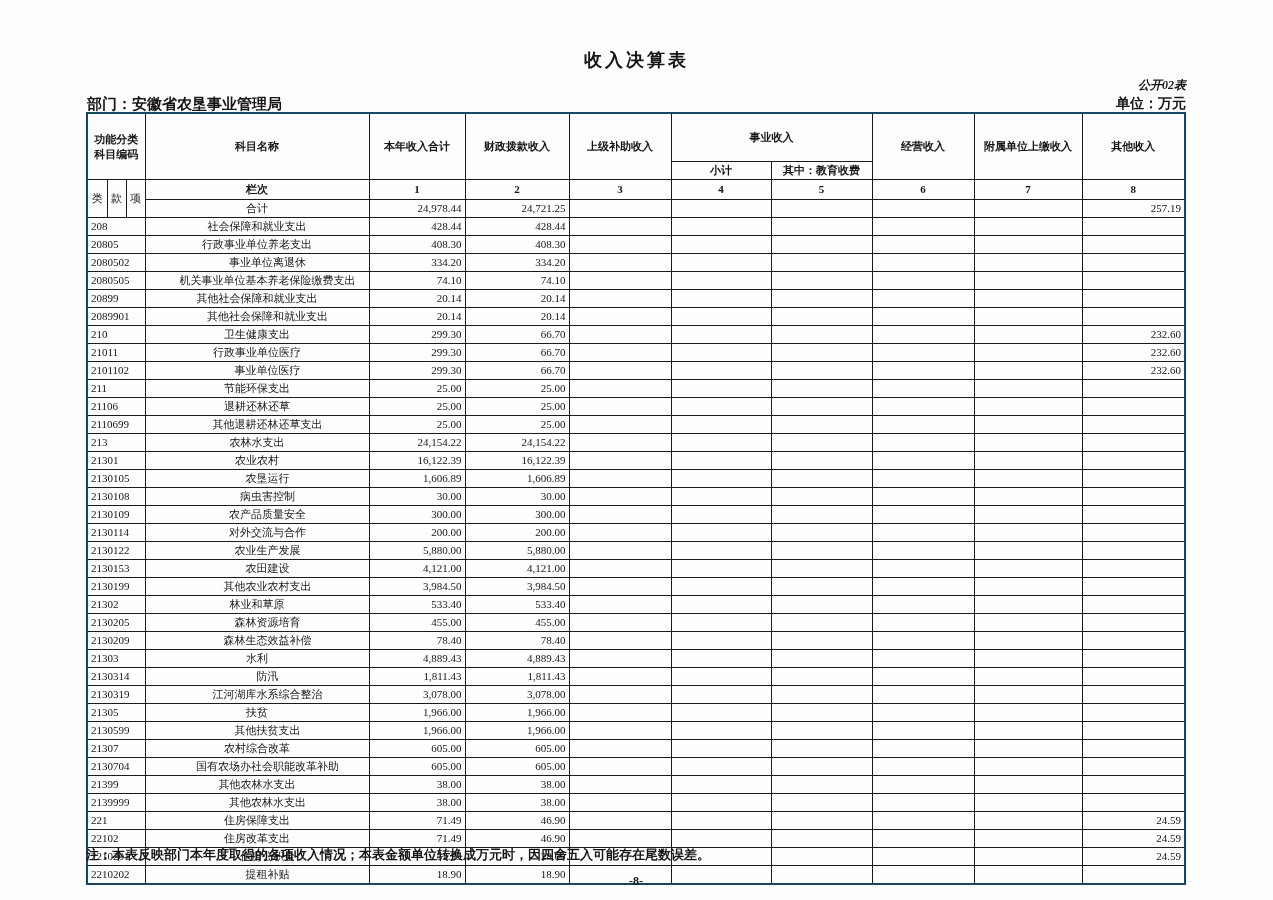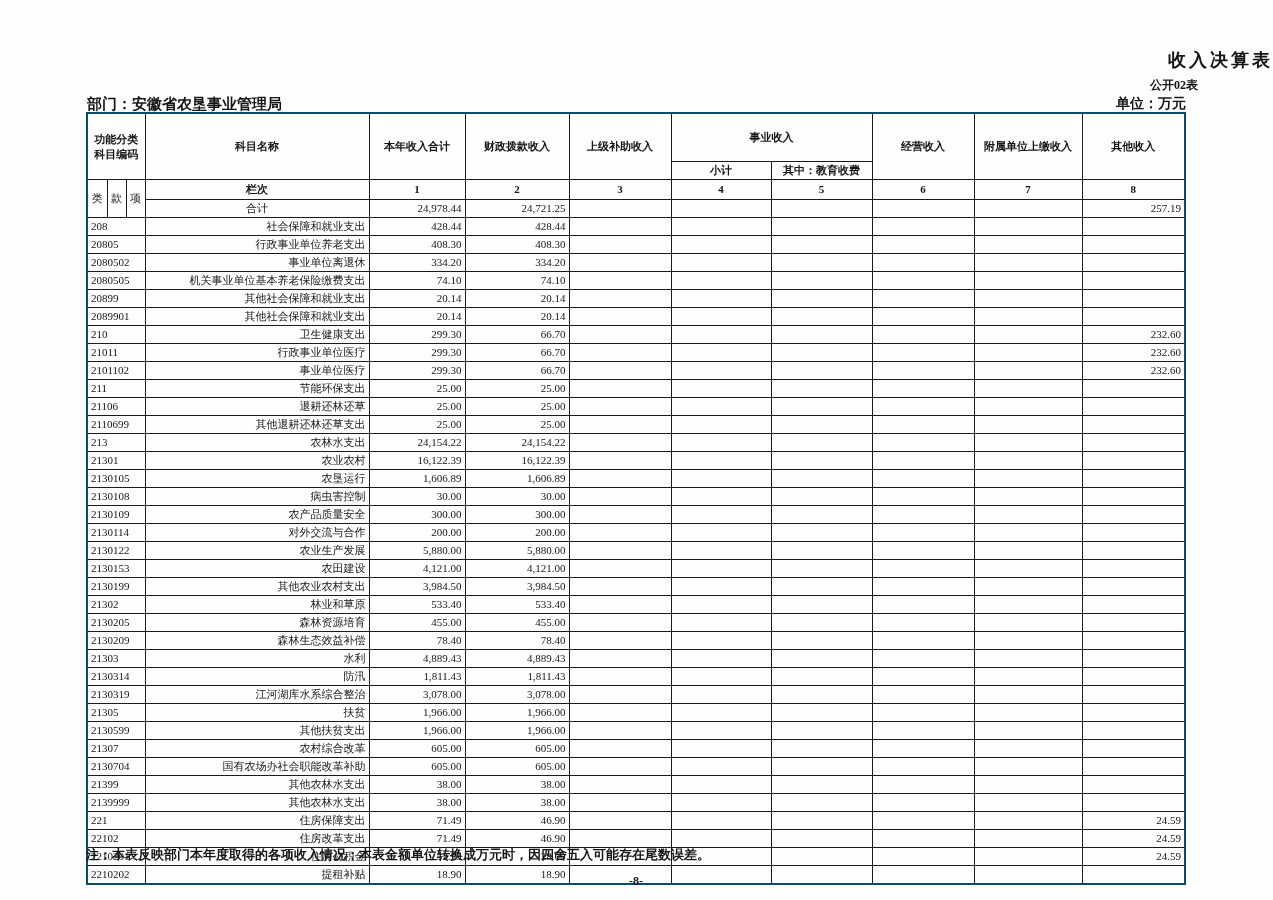--- a/index.html
+++ b/index.html
@@ -7,24 +7,24 @@
     width:1273px;height:900px;
     background:#ffffff;
     font-family:"Liberation Serif","DejaVu Serif",serif;
     color:#151515;
     position:relative;
     overflow:hidden;
   }
   .page{position:absolute;left:0;top:0;width:1273px;height:900px;background:#fefefe;}
   .title{
     position:absolute;top:48px;left:0;width:1273px;
-    text-align:right;font-size:18px;font-weight:bold;letter-spacing:3px;
+    text-align:center;font-size:18px;font-weight:bold;letter-spacing:3px;
   }
   .table-code{
-    position:absolute;top:77px;right:75px;font-size:12px;font-weight:bold;
+    position:absolute;top:77px;right:87px;font-size:12px;font-weight:bold;font-style:italic;
   }
   .dept-line{
     position:absolute;top:95px;left:87px;font-size:15px;font-weight:bold;
   }
   .unit-line{
     position:absolute;top:95px;right:87px;font-size:14px;font-weight:bold;
   }
   table.main{
     position:absolute;left:86px;top:112px;width:1100px;
     border-collapse:collapse;table-layout:fixed;
@@ -35,21 +35,21 @@
     padding:0 3px;
     overflow:hidden;white-space:nowrap;
     height:17px;line-height:1.15;
     font-weight:normal;
   }
   table.main{border:2px solid #0c4a6e;}
   table.main thead th{text-align:center;vertical-align:middle;font-weight:bold;}
   th.group-row{height:18px;}
   tr.hdr-main th{height:47px;white-space:normal;line-height:1.3;}
   td.code{text-align:left;padding-left:2px;font-size:11px;letter-spacing:0px;}
-  td.name{text-align:right;}
+  td.name{text-align:center;}
   td.name.indent{padding-left:24px;}
   td.num{text-align:right;padding-right:4px;}
   td.center{text-align:center;}
   tr.lanci-row td{height:19px;}
   tr.total-row td{font-weight:normal;}
   td.kkx{text-align:center;width:19px;padding:0 1px;}
   .note{
     position:absolute;left:86px;top:846px;width:1140px;
     font-size:13px;font-weight:bold;
   }

